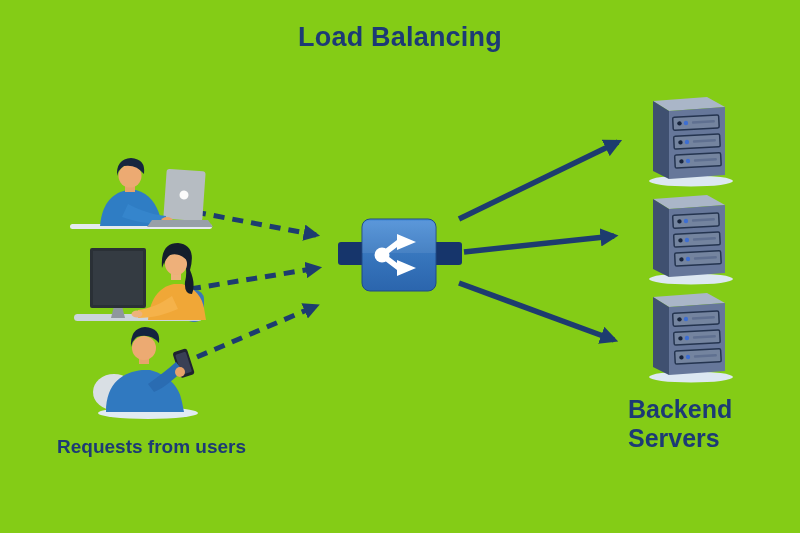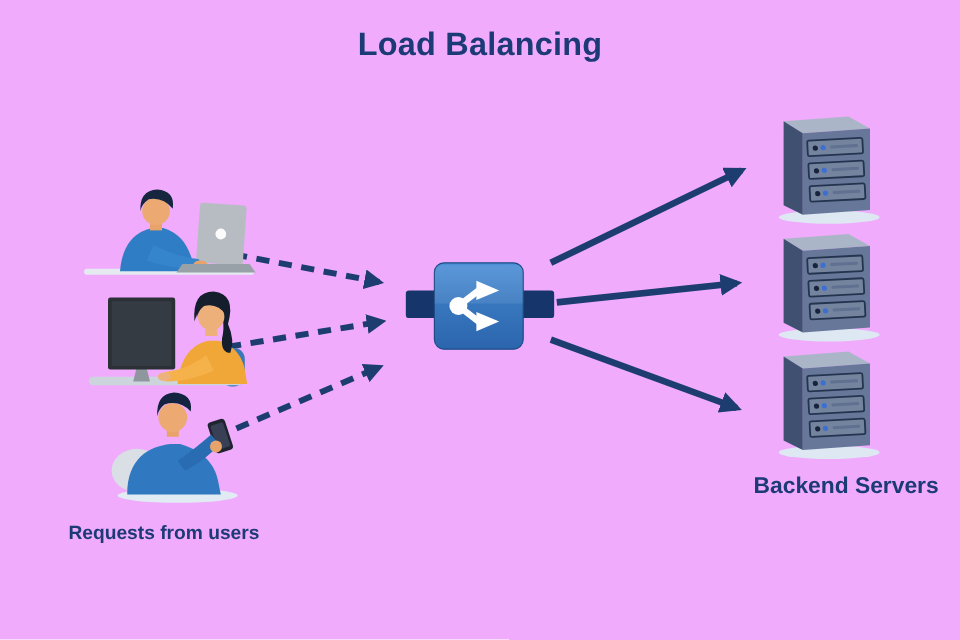--- a/index.html
+++ b/index.html
@@ -1,28 +1,28 @@
 <!DOCTYPE html>
 <html><head>
 <meta charset="utf-8">
 <style>
   html,body{margin:0;padding:0;background:#fff;}
   #canvas{
-    position:relative;width:800px;height:533px;background:#f0abfc;
+    position:relative;width:800px;height:533px;background:#84cc16;
     overflow:hidden;font-family:"Liberation Sans",sans-serif;
   }
   .navy-text{color:#1c3a75;font-weight:700;}
   #title{
     position:absolute;top:22px;left:0;width:800px;text-align:center;
     font-size:27px;letter-spacing:.2px;
   }
   .abs{position:absolute;}
   #lb-label{top:309px;left:320px;width:160px;text-align:center;font-size:19px;}
-  #requests-label{top:436px;left:57px;font-size:16px;}
-  #backend-label{top:395px;left:0;width:800px;text-align:left;font-size:19px;padding-left:628px;box-sizing:border-box;}
+  #requests-label{top:436px;left:57px;font-size:19px;}
+  #backend-label{top:395px;left:0;width:800px;text-align:left;font-size:25px;padding-left:628px;box-sizing:border-box;}
   svg{display:block;}
   .illustration{pointer-events:none;}
 </style>
 </head>
 <body>
 
 <div id="canvas">
 
   <div id="title" class="navy-text">Load Balancing</div>
 

